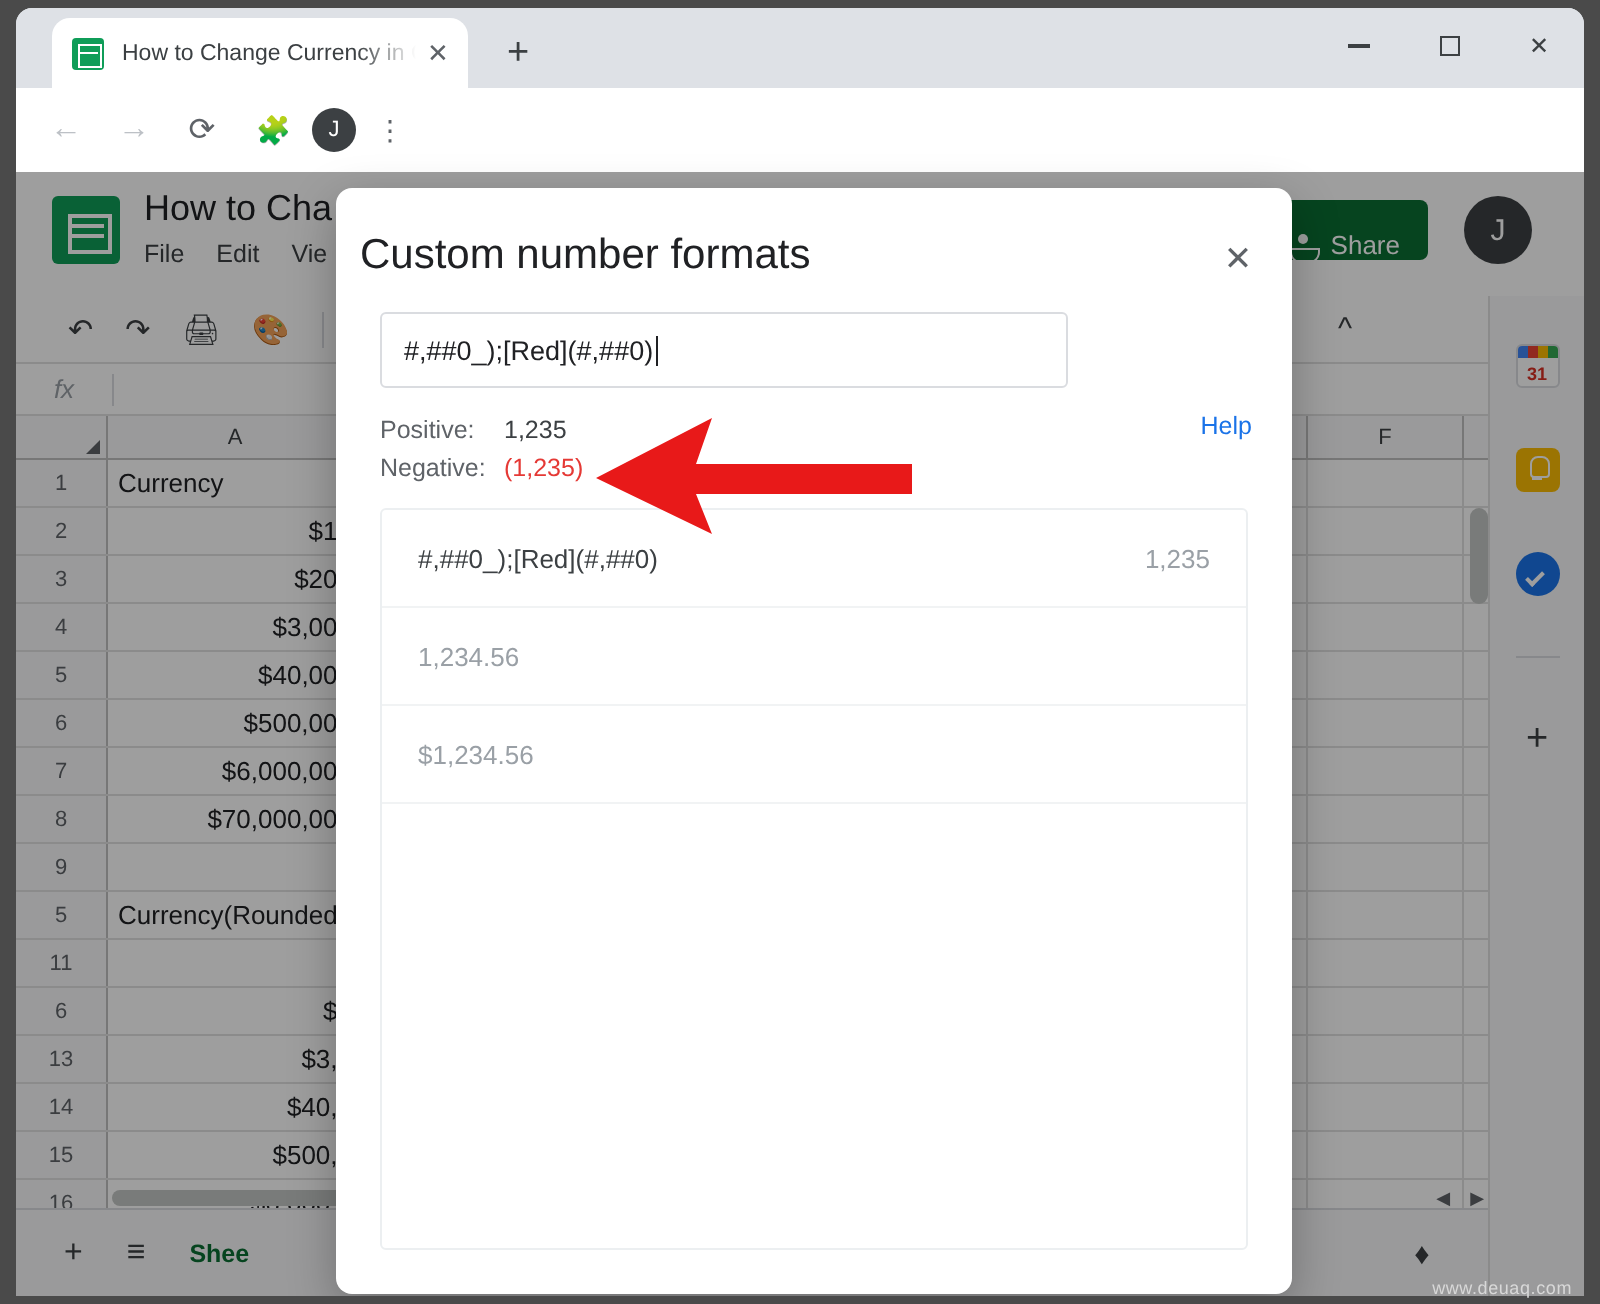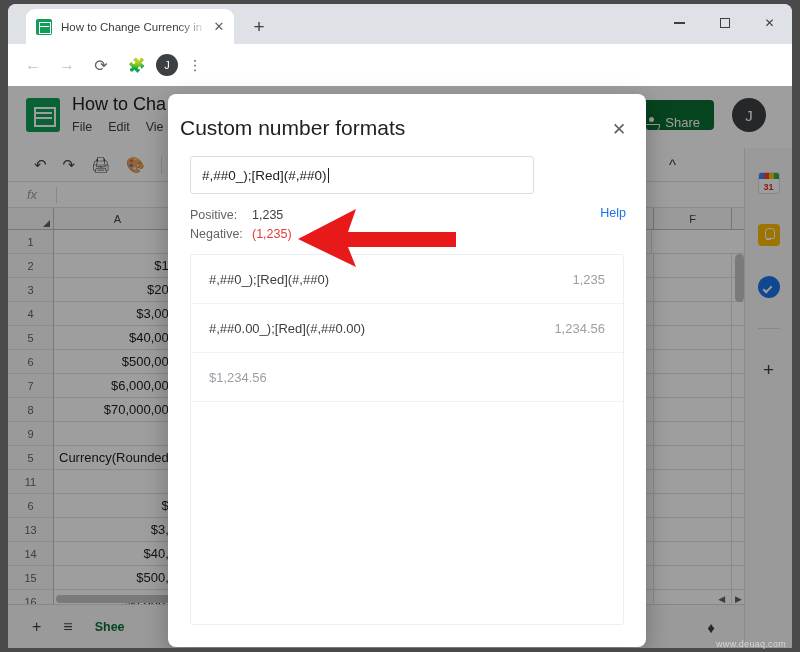--- a/index.html
+++ b/index.html
@@ -353,20 +353,21 @@
           <div class="colh" style="width:118px"></div>
           <div class="colh" style="width:118px"></div>
           <div class="colh" style="width:118px"></div>
           <div class="colh" style="width:118px"></div>
           <div class="colh" style="width:78px">F</div>
           <div class="colh" style="width:48px"></div>
         </div>
         <div id="grid-rows">
             <div class="row">
               <div class="rowh">1</div>
+              <div class="cell" style="width: 128px;">Currency</div>
               <div class="cell" style="width: 118px;"></div>
               <div class="cell" style="width: 118px;"></div>
               <div class="cell" style="width: 118px;"></div>
               <div class="cell" style="width: 118px;"></div>
               <div class="cell" style="width: 78px;"></div>
               <div class="cell" style="width: 48px;"></div>
             </div>
             <div class="row">
               <div class="rowh">2</div>
               <div class="cell num" style="width: 128px;">$10</div>
@@ -585,21 +586,20 @@
         </div>
       </div>
       <div class="help-link">Help</div>
 
       <div class="fmt-list" id="format-list">
           <div class="fmt-row">
             <span class="fmt-pattern">#,##0_);[Red](#,##0)</span>
             <span class="fmt-sample">1,235</span>
           </div>
           <div class="fmt-row">
-            <span class="fmt-pattern">#,##0.00_);[Red](#,##0.00)</span>
             <span class="fmt-sample">1,234.56</span>
           </div>
           <div class="fmt-row">
             <span class="fmt-sample">$1,234.56</span>
           </div>
         </div>
     </div>
 
     <div class="arrow-anno">
       <svg width="162" height="62" viewBox="0 0 162 62" xmlns="http://www.w3.org/2000/svg">

